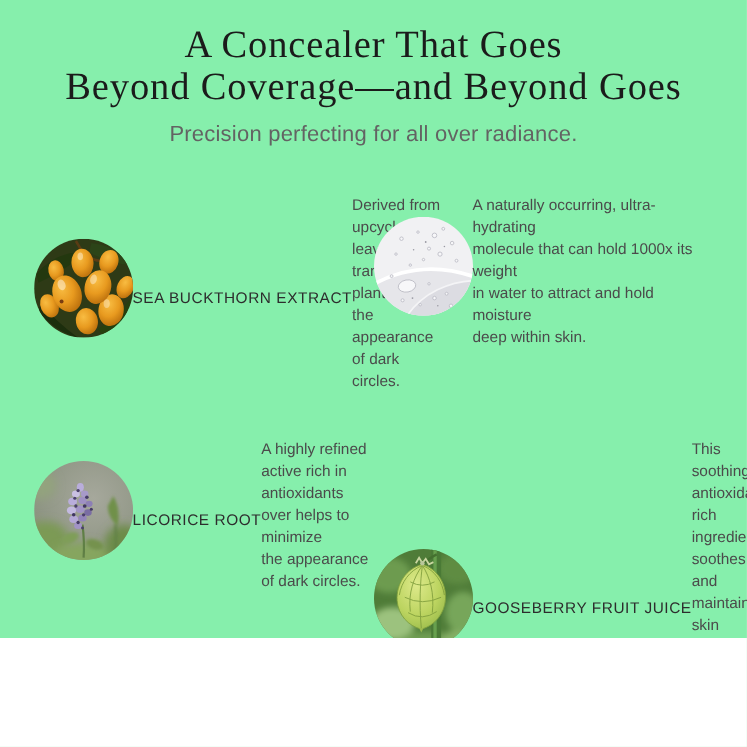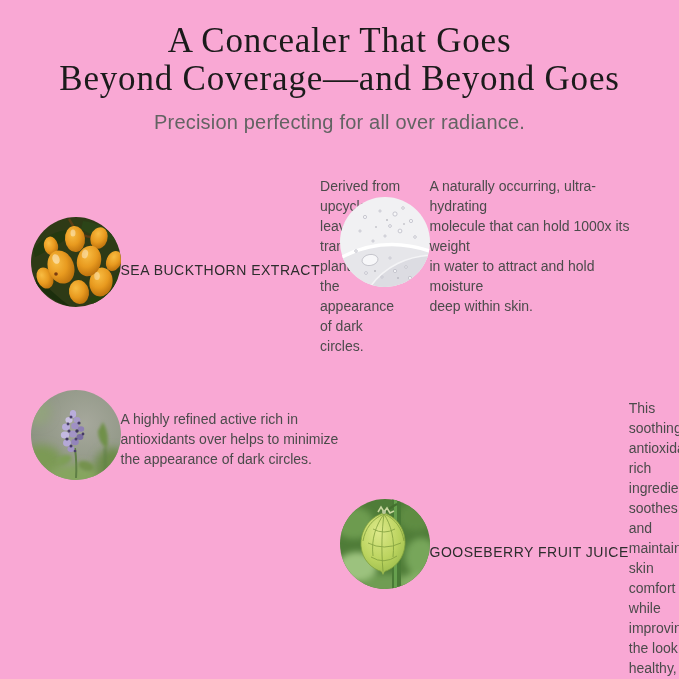--- a/index.html
+++ b/index.html
@@ -4,22 +4,22 @@
 <style>
   html, body {
     margin: 0;
     padding: 0;
     background: #ffffff;
     font-family: "Liberation Sans", sans-serif;
   }
   .page {
     position: relative;
     width: 679px;
-    height: 679px;
-    background: #f9a8d4;
+    height: 580px;
+    background: #86efac;
     overflow: hidden;
   }
   .header {
     padding-top: 22px;
     text-align: center;
   }
   .title {
     font-family: "Liberation Serif", serif;
     font-weight: 400;
     font-size: 35px;
@@ -216,20 +216,21 @@
               <circle cx="46" cy="41" r="1.7" fill="#3f3560"></circle>
             <circle cx="38" cy="41" r="1.5" fill="#4a3f6b"></circle>
               <circle cx="52" cy="44" r="1.4" fill="#453a66"></circle>
             <circle cx="36" cy="49" r="1.6" fill="#3f3560"></circle>
               <circle cx="45" cy="49" r="1.5" fill="#4a3f6b"></circle>
             <circle cx="40" cy="56" r="1.5" fill="#453a66"></circle>
               <circle cx="44" cy="61" r="1.3" fill="#4a3f6b"></circle>
           </g>
         </svg>
       </div>
+      <div class="ing-name">LICORICE ROOT</div>
       <div class="ing-desc">A highly refined active rich in
 antioxidants over helps to minimize
 the appearance of dark circles.</div>
     </div>
 
     <div class="cell">
       <div class="photo">
         <svg viewBox="0 0 90 90" xmlns="http://www.w3.org/2000/svg">
           <defs>
             <radialGradient id="huskG" cx="40%" cy="32%" r="85%">

